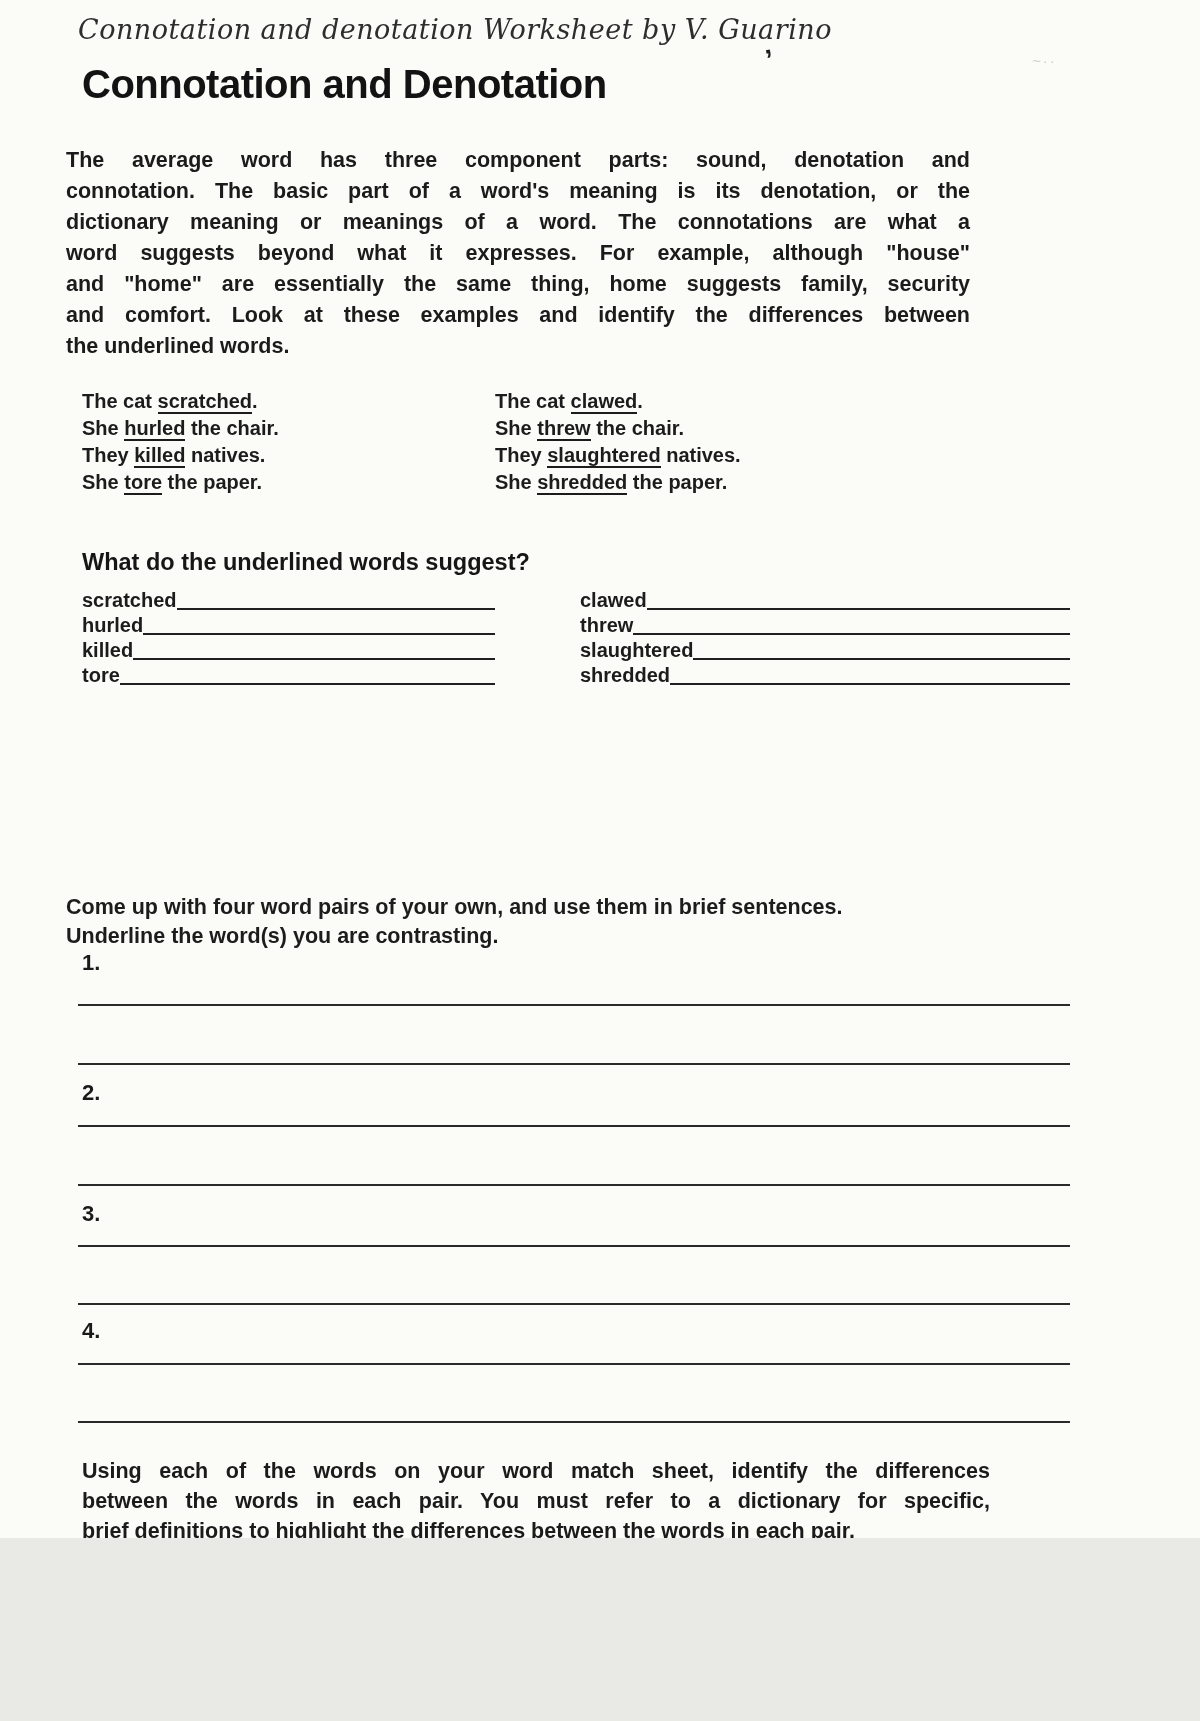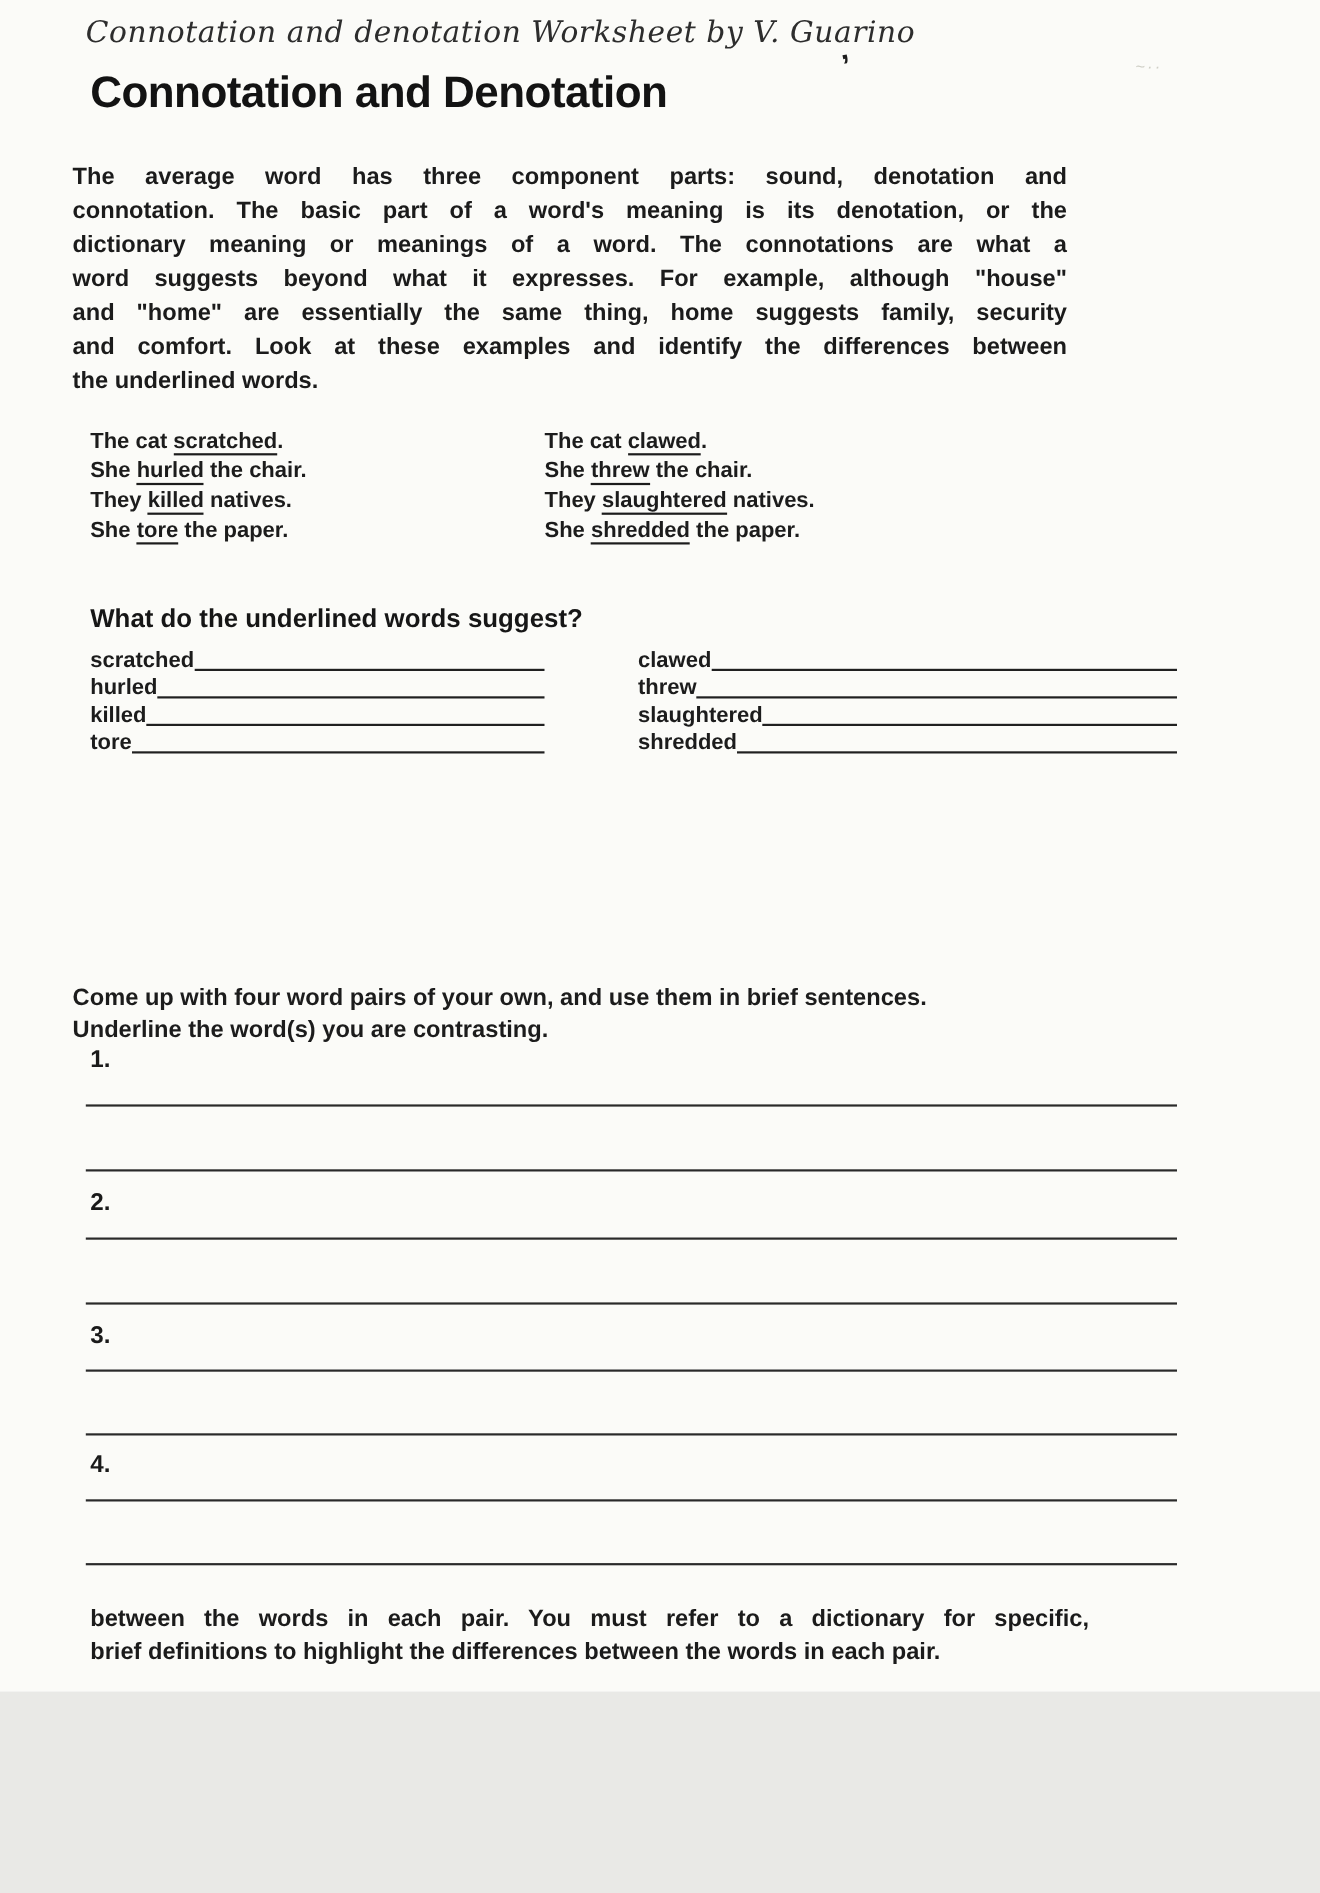--- a/index.html
+++ b/index.html
@@ -177,17 +177,18 @@
 
   <div class="num" style="top:1201px">3.</div>
   <div class="rule" style="top:1245px"></div>
   <div class="rule" style="top:1303px"></div>
 
   <div class="num" style="top:1318px">4.</div>
   <div class="rule" style="top:1363px"></div>
   <div class="rule" style="top:1421px"></div>
 
   <div class="closing">
+    <div class="jline">Using each of the words on your word match sheet, identify the differences</div>
     <div class="jline">between the words in each pair.  You must refer to a dictionary for specific,</div>
     <div class="plainline">brief definitions to highlight the differences between the words in each pair.</div>
   </div>
 
 </div>
 
 </body></html>

